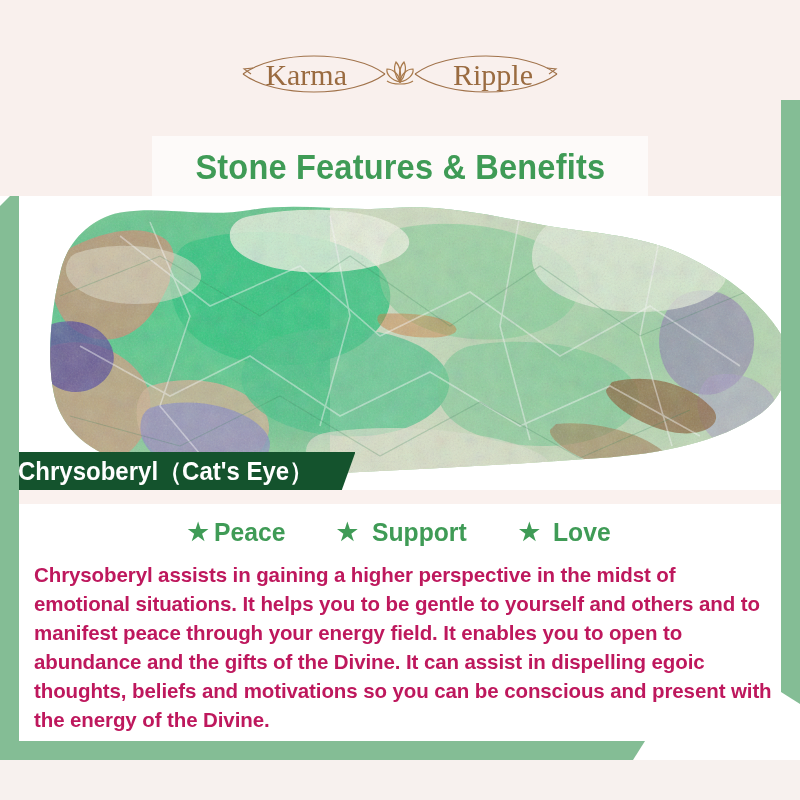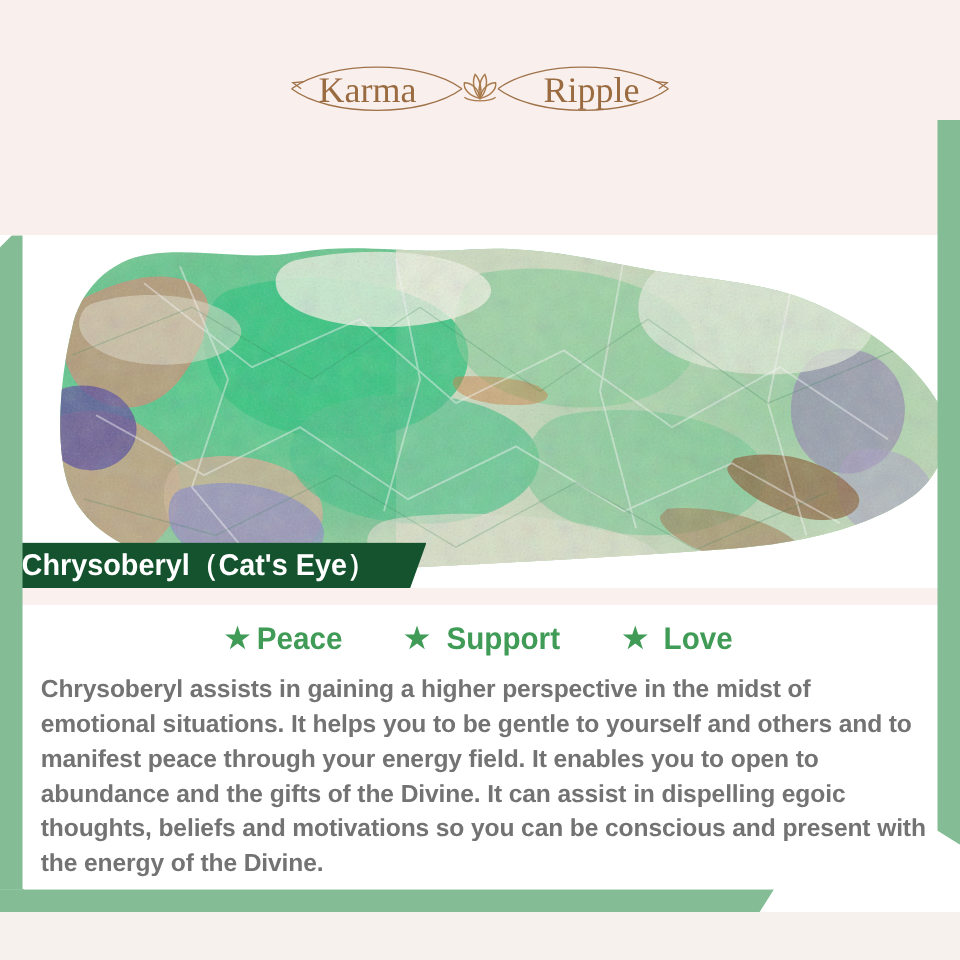--- a/index.html
+++ b/index.html
@@ -51,21 +51,21 @@
   .keywords{position:absolute;left:0;top:512px;width:800px;height:40px;
       display:flex;align-items:center;justify-content:center;gap:46px;}
   .kw{display:flex;align-items:center;gap:4px;color:#3f9b56;}
   .kw .star{font-size:27px;line-height:1;color:#3f9b56;}
   .kw .kw-label{font-size:26px;font-weight:bold;line-height:1;color:#3f9b56;
       transform:scaleX(.95);transform-origin:left center;white-space:nowrap;}
   .kw.wide{gap:12px;}
 
   
   .para{position:absolute;left:34px;top:560px;width:738px;
-      font-size:20.5px;line-height:29px;color:#737373;font-weight:bold;
+      font-size:20.5px;line-height:29px;color:#be185d;font-weight:bold;
       letter-spacing:-.1px;
       font-family:"Liberation Sans","DejaVu Sans",sans-serif;}
 
   
   .frame-left{position:absolute;left:0;top:196px;width:19px;height:545px;background:#84bd95;
       clip-path:polygon(0 10px, 10px 0, 100% 0, 100% 100%, 0 100%);}
   .frame-right{position:absolute;left:781px;top:100px;width:19px;height:604px;background:#84bd95;
       clip-path:polygon(0 0, 100% 0, 100% 100%, 0 calc(100% - 12px));}
   .frame-bottom{position:absolute;left:0;top:741px;width:645px;height:19px;background:#84bd95;
       clip-path:polygon(0 0, 100% 0, calc(100% - 12px) 100%, 0 100%);}
@@ -97,20 +97,23 @@
         <path d="M165 38 C 174 36, 179 30, 178 25 C 172 25, 166 30, 165 38 Z"></path>
         <path d="M165 38 C 160 33, 158 24, 161 18 C 165 22, 167 31, 165 38 Z"></path>
         <path d="M165 38 C 170 33, 172 24, 169 18 C 165 22, 163 31, 165 38 Z"></path>
         <path d="M152 37 C 157 41, 173 41, 178 37" stroke-width="1.1"></path>
       </g>
       <text x="112" y="41" text-anchor="end" font-family="'Liberation Serif','DejaVu Serif',serif" font-size="30" fill="#9a6b40">Karma</text>
       <text x="218" y="41" text-anchor="start" font-family="'Liberation Serif','DejaVu Serif',serif" font-size="30" fill="#9a6b40">Ripple</text>
     </svg>
   </div>
 
+  <div class="title-banner">
+    <div class="title-text">Stone Features &amp; Benefits</div>
+  </div>
 
   <div class="body-card"></div>
 
   <div class="photo">
     <svg width="800" height="294" viewBox="0 0 800 294">
       <defs>
         <clipPath id="stoneclip">
           <path d="M60 78 C 66 46, 92 20, 124 16 C 165 10, 205 22, 250 14
                    C 300 6, 340 16, 392 12 C 450 8, 500 22, 548 30
                    C 600 38, 648 40, 690 62 C 726 80, 760 104, 782 140

